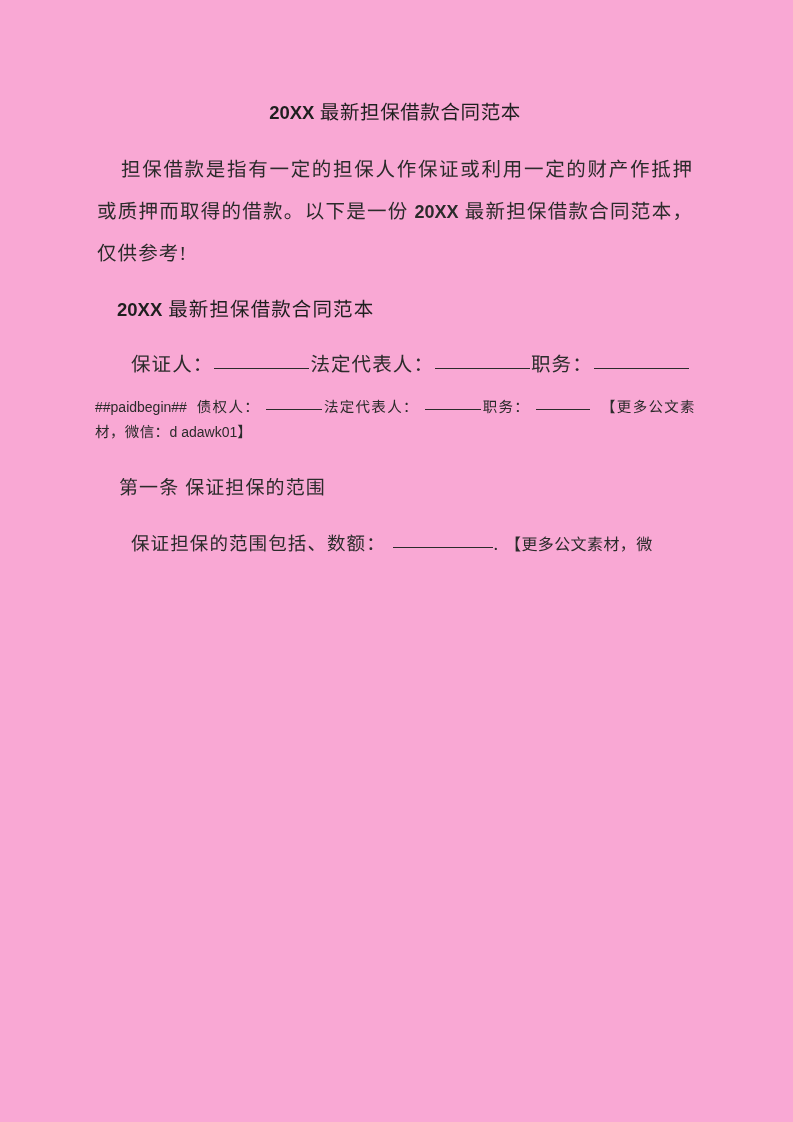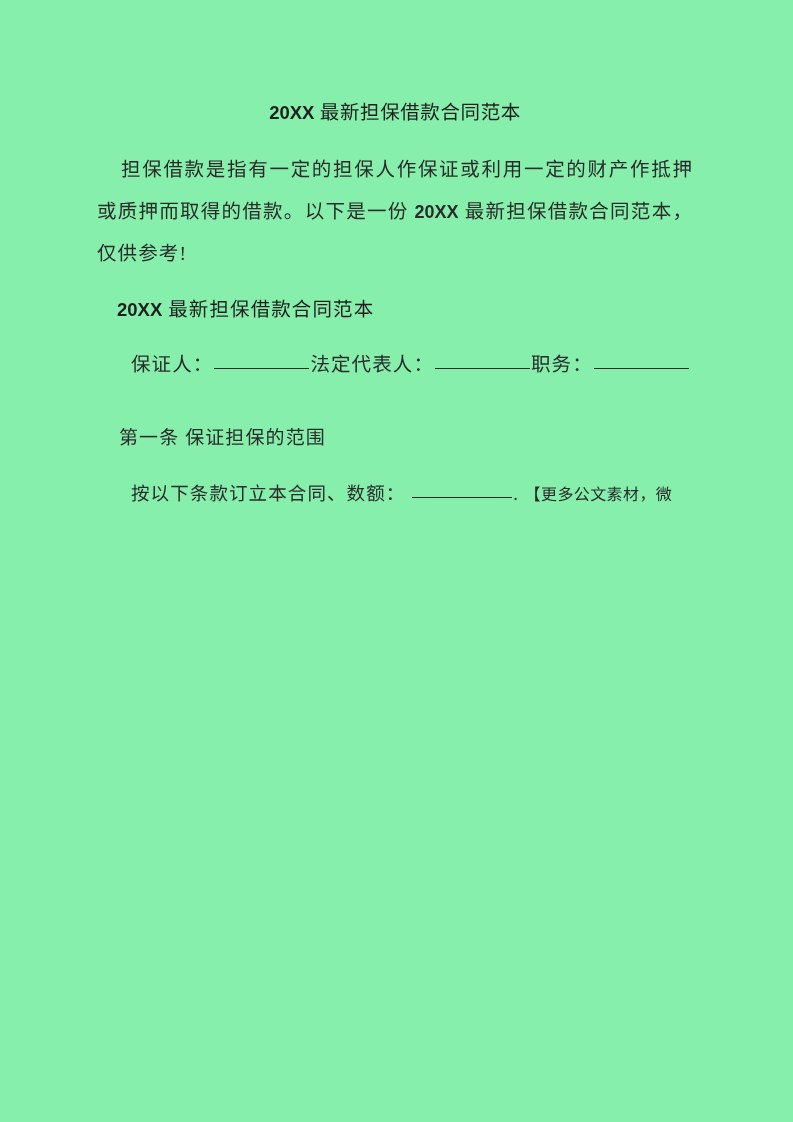--- a/index.html
+++ b/index.html
@@ -14,21 +14,21 @@
     position: relative;
     overflow: hidden;
     font-family: "Liberation Serif", "DejaVu Serif", serif;
     color: #2b2b2b;
     -webkit-font-smoothing: antialiased;
   }
 
   .page {
     position: absolute;
     inset: 0;
-    background: #86efac;
+    background: #f9a8d4;
   }
 
   .content {
     position: absolute;
     left: 95px;
     top: 98px;
     width: 600px;
   }
 
   
@@ -153,33 +153,34 @@
     <div class="gap-md"></div>
 
     <p class="heading-inline"><span class="lat">20XX</span><span> 最新担保借款合同范本</span></p>
 
     <div class="gap-md"></div>
 
     <p class="para indent-2"><span>保证人：</span><span class="fill w-lg"></span><span>法定代表人：</span><span class="fill w-lg"></span><span>职务：</span><span class="fill w-lg"></span></p>
 
     <div class="gap-sm"></div>
 
+    <p class="small-note"><span class="mono">##paidbegin##</span>&nbsp;&nbsp;<span>债权人：</span>&nbsp;<span class="fill-s a"></span><span>法定代表人：</span>&nbsp;<span class="fill-s b"></span><span>职务：</span>&nbsp;<span class="fill-s c"></span>&nbsp;&nbsp;<span>【更多公文素材，微信：</span><span class="mono">d adawk01</span><span>】</span></p>
 
     <div class="gap-lg"></div>
 
 
     <div class="gap-sm"></div>
 
     <p class="section-head">第一条  保证担保的范围</p>
 
     <div class="gap-sm"></div>
 
 
     <div class="gap-sm"></div>
 
-    <p class="para indent-2" style="font-size:18.5px;"><span>按以下条款订立本合同、数额：</span>&nbsp;<span class="fill w-xl"></span><span>.</span>&nbsp;<span class="small-note" style="font-size:16px;">【更多公文素材，微</span></p>
+    <p class="para indent-2" style="font-size:18.5px;"><span>保证担保的范围包括、数额：</span>&nbsp;<span class="fill w-xl"></span><span>.</span>&nbsp;<span class="small-note" style="font-size:16px;">【更多公文素材，微</span></p>
 
 
     <div class="gap-sm"></div>
 
 
   </div>
 </div>
 
 </body></html>

